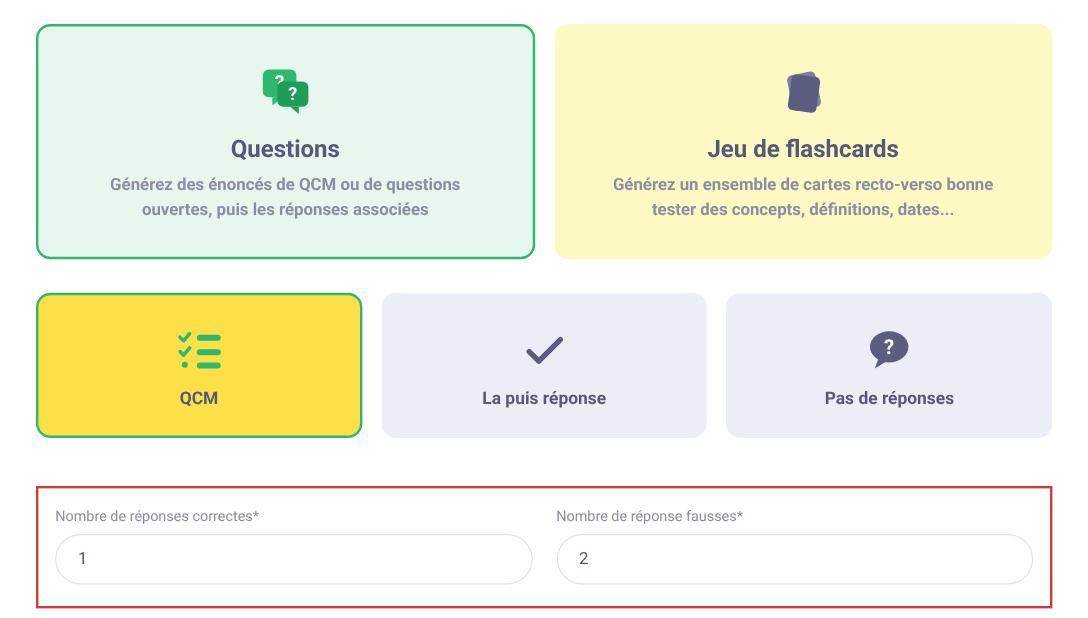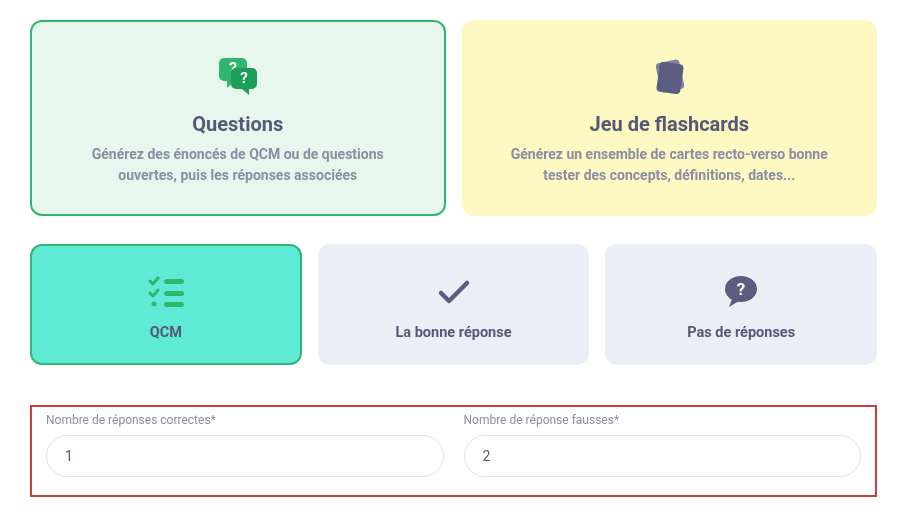--- a/index.html
+++ b/index.html
@@ -64,21 +64,21 @@
 
     .tile {
       flex: 1;
       border-radius: 12px;
       padding: 26px 20px 22px 20px;
       text-align: center;
       cursor: pointer;
     }
 
     .tile.selected {
-      background: #5eead4;
+      background: #fde047;
       border: 2px solid #2fb86d;
     }
 
     .tile.unselected {
       background: #eceef5;
       border: 2px solid transparent;
     }
 
     .tile-icon {
       height: 40px;
@@ -89,21 +89,21 @@
     }
 
     .tile-title {
       font-weight: 700;
       font-size: 14.5px;
       color: #555877;
     }
 
     .bottom-box {
       border: 2px solid #d23b3b;
-      padding: 6px 14px 18px 14px;
+      padding: 16px 14px 18px 14px;
       display: flex;
       gap: 20px;
     }
 
     .field {
       flex: 1;
     }
 
     .field-label {
       font-size: 12px;
@@ -167,21 +167,21 @@
     </div>
     <div class="tile-title">QCM</div>
   </div>
 
   <div class="tile unselected">
     <div class="tile-icon">
       <svg width="36" height="30" viewBox="0 0 36 30">
         <path d="M5 16 L13 24 L31 6" stroke="#5a5d80" stroke-width="4.5" fill="none" stroke-linecap="round" stroke-linejoin="round"></path>
       </svg>
     </div>
-    <div class="tile-title">La bonne réponse</div>
+    <div class="tile-title">La puis réponse</div>
   </div>
 
   <div class="tile unselected">
     <div class="tile-icon">
       <svg width="40" height="36" viewBox="0 0 40 36">
         <ellipse cx="20" cy="15" rx="16" ry="13" fill="#5a5d80"></ellipse>
         <path d="M11 25 L8 33 L18 27 Z" fill="#5a5d80"></path>
         <text x="20" y="21" font-size="17" font-weight="bold" fill="#ffffff" text-anchor="middle">?</text>
       </svg>
     </div>

